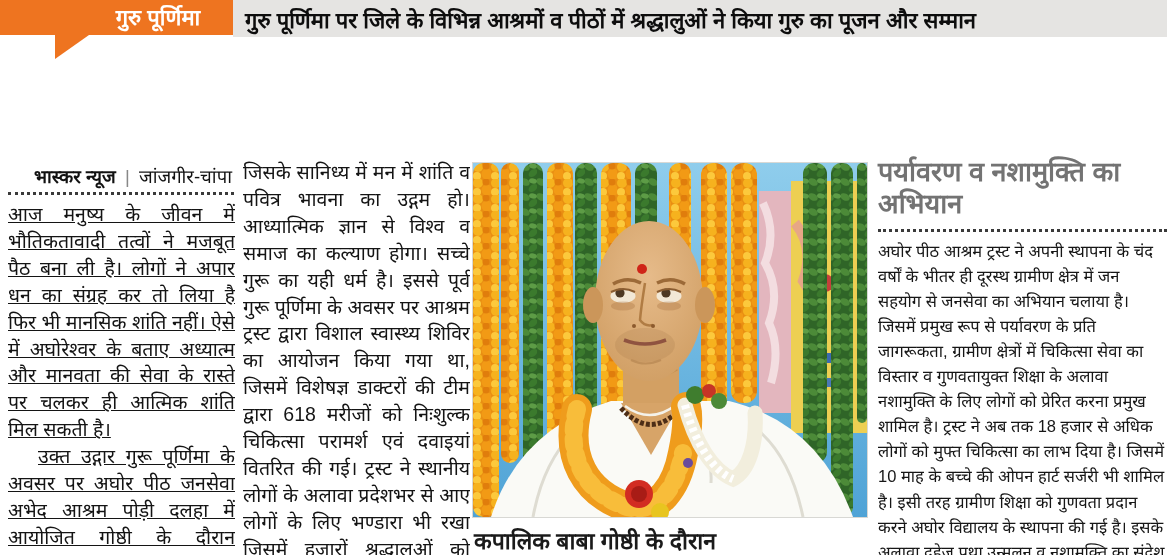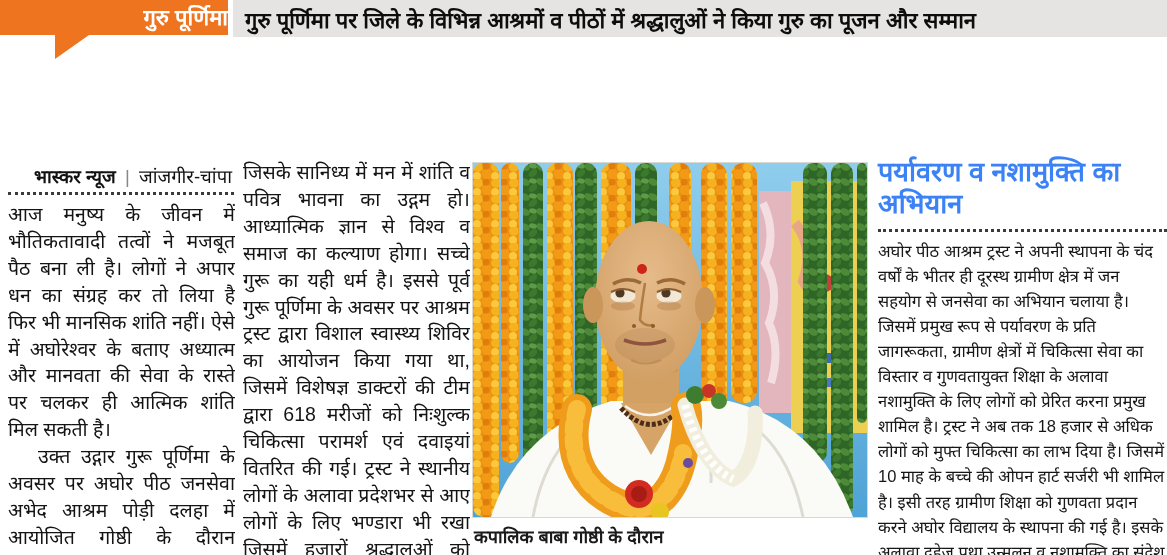--- a/index.html
+++ b/index.html
@@ -1,21 +1,21 @@
 <!DOCTYPE html>
 <html><head>
 <meta charset="utf-8">
 <style>
   html,body{margin:0;padding:0;background:#ffffff;}
   #page{position:relative;width:1167px;height:555px;background:#fff;overflow:hidden;
         font-family:"Liberation Sans","DejaVu Sans",sans-serif;color:#111;}
 
   
   .tag{position:absolute;left:0;top:0;width:228px;height:35px;background:#ee7420;
-       display:flex;align-items:center;justify-content:flex-end;}
+       display:flex;align-items:center;justify-content:center;padding-left:44px;}
   .tag-label{color:#fff;font-weight:bold;font-size:22px;line-height:1;}
   .tag-tail{position:absolute;left:55px;top:35px;width:0;height:0;
             border-top:24px solid #ee7420;border-right:34px solid transparent;}
   .strip{position:absolute;left:233px;top:0;width:934px;height:37px;background:#e5e4e2;
          display:flex;align-items:center;}
   .strip-text{font-size:22px;font-weight:bold;color:#0d0d0d;padding-left:12px;white-space:nowrap;text-align:right;}
 
   
   .headline{position:absolute;left:6px;top:38px;width:1158px;font-size:74px;font-weight:bold;
             color:#000;line-height:1.32;letter-spacing:-1px;white-space:nowrap;}
@@ -23,35 +23,35 @@
   
   .byline{position:absolute;left:10px;top:163px;width:224px;font-size:18.5px;white-space:nowrap;margin-left:24px;}
   .byline .src{font-weight:bold;}
   .byline .sep{color:#888;padding:0 4px;}
   .rule{border-top:3px dotted #3a3a3a;height:0;}
   .rule1{position:absolute;left:8px;top:192px;width:226px;}
 
   
   .bodycol{position:absolute;font-size:19.5px;line-height:1.38;text-align:justify;color:#141414;
            overflow:hidden;}
-  #col1{left:8px;top:201px;width:227px;height:352px;}
+  #col1{left:8px;top:201px;width:227px;height:352px;text-decoration:underline;}
   #col2{left:243px;top:159px;width:227px;height:396px;}
   .bodycol p{margin:0;}
   .bodycol p.indent{text-indent:30px;}
 
   
   .photo{position:absolute;left:472px;top:162px;width:396px;height:356px;border:1px solid #d8d8d4;
          box-sizing:border-box;overflow:hidden;}
   .photo svg{display:block;}
-  .caption{position:absolute;left:474px;top:524px;width:390px;font-size:18px;font-weight:bold;
+  .caption{position:absolute;left:474px;top:524px;width:390px;font-size:23px;font-weight:bold;
            color:#1a1a1a;}
 
   
   .sidebar{position:absolute;left:878px;top:156px;width:289px;}
-  .sb-head{font-size:27px;font-weight:bold;line-height:1.2;color:#3b82f6;margin:0 0 8px 0;}
+  .sb-head{font-size:27px;font-weight:bold;line-height:1.2;color:#737373;margin:0 0 8px 0;}
   .rule2{border-top:3px dotted #3a3a3a;margin:0 0 7px 0;}
   .sb-body{font-size:16.5px;line-height:1.52;color:#161616;text-align:left;margin:0;}
 </style>
 </head>
 <body>
 
 <div id="page">
 
   <div class="tag">
     <span class="tag-label">गुरु पूर्णिमा</span>

